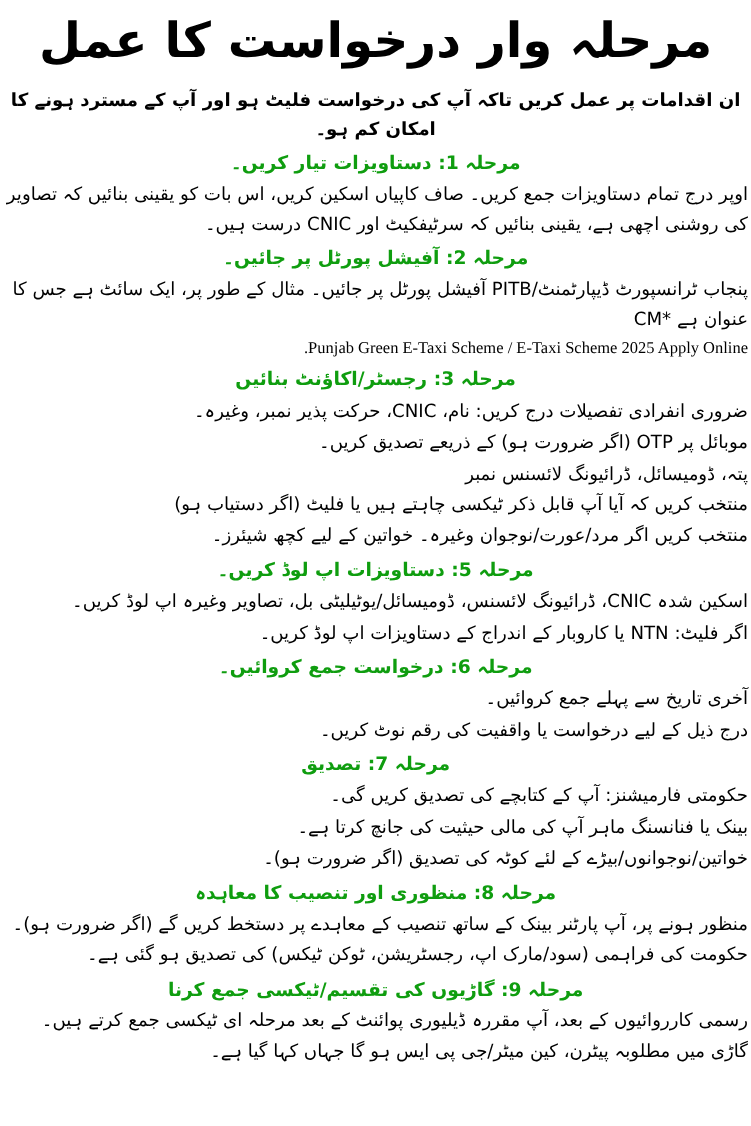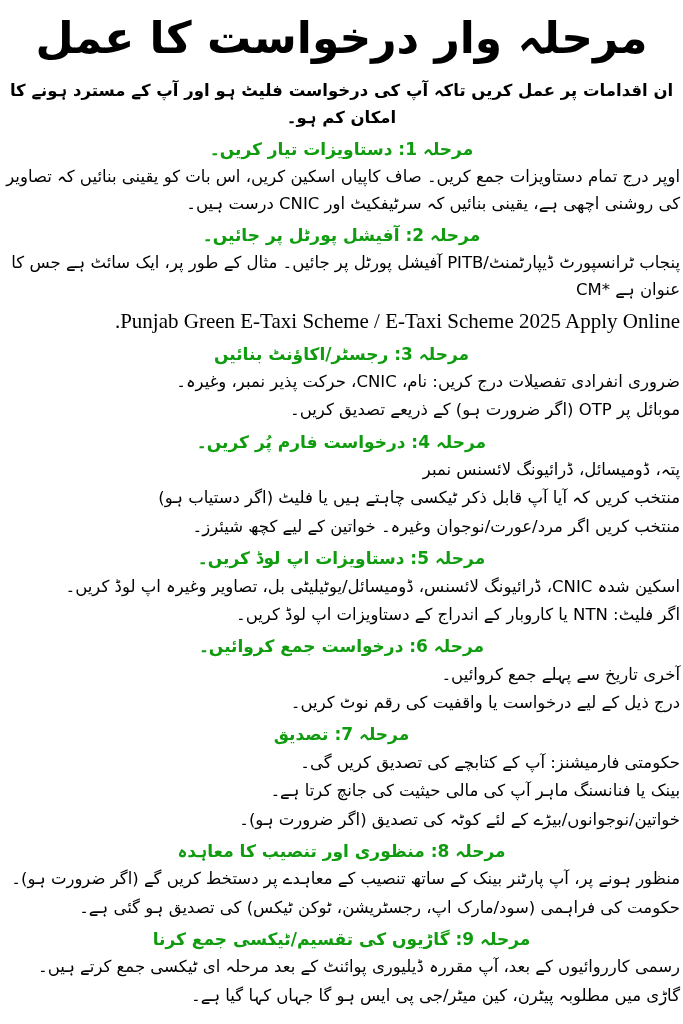--- a/index.html
+++ b/index.html
@@ -42,21 +42,21 @@
     margin:5px 0 2px 0;
   }
   p.step-line{
     font-size:16.5px;
     line-height:1.6;
     margin:2px 0;
     text-align:right;
   }
   p.step-line.latin{
     font-family:"Liberation Serif","DejaVu Serif",serif;
-    font-size:21px;
+    font-size:15px;
     line-height:1.35;
     margin:4px 0;
   }
 </style>
 </head>
 <body>
 
 <main class="doc">
   <h1 class="page-title">مرحلہ وار درخواست کا عمل</h1>
 
@@ -64,21 +64,20 @@
 
   <section id="steps">
       <h2 class="step-heading">مرحلہ 1: دستاویزات تیار کریں۔</h2>
       <p class="step-line">اوپر درج تمام دستاویزات جمع کریں۔ صاف کاپیاں اسکین کریں، اس بات کو یقینی بنائیں کہ تصاویر کی روشنی اچھی ہے، یقینی بنائیں کہ سرٹیفکیٹ اور CNIC درست ہیں۔</p>
       <h2 class="step-heading">مرحلہ 2: آفیشل پورٹل پر جائیں۔</h2>
       <p class="step-line">پنجاب ٹرانسپورٹ ڈیپارٹمنٹ/PITB آفیشل پورٹل پر جائیں۔ مثال کے طور پر، ایک سائٹ ہے جس کا عنوان ہے *CM</p>
       <p class="step-line latin">Punjab Green E-Taxi Scheme / E-Taxi Scheme 2025 Apply Online.</p>
       <h2 class="step-heading">مرحلہ 3: رجسٹر/اکاؤنٹ بنائیں</h2>
       <p class="step-line">ضروری انفرادی تفصیلات درج کریں: نام، CNIC، حرکت پذیر نمبر، وغیرہ۔</p>
       <p class="step-line">موبائل پر OTP (اگر ضرورت ہو) کے ذریعے تصدیق کریں۔</p>
-      <h2 class="step-heading">مرحلہ 4: درخواست فارم پُر کریں۔</h2>
       <p class="step-line">پتہ، ڈومیسائل، ڈرائیونگ لائسنس نمبر</p>
       <p class="step-line">منتخب کریں کہ آیا آپ قابل ذکر ٹیکسی چاہتے ہیں یا فلیٹ (اگر دستیاب ہو)</p>
       <p class="step-line">منتخب کریں اگر مرد/عورت/نوجوان وغیرہ۔ خواتین کے لیے کچھ شیئرز۔</p>
       <h2 class="step-heading">مرحلہ 5: دستاویزات اپ لوڈ کریں۔</h2>
       <p class="step-line">اسکین شدہ CNIC، ڈرائیونگ لائسنس، ڈومیسائل/یوٹیلیٹی بل، تصاویر وغیرہ اپ لوڈ کریں۔</p>
       <p class="step-line">اگر فلیٹ: NTN یا کاروبار کے اندراج کے دستاویزات اپ لوڈ کریں۔</p>
       <h2 class="step-heading">مرحلہ 6: درخواست جمع کروائیں۔</h2>
       <p class="step-line">آخری تاریخ سے پہلے جمع کروائیں۔</p>
       <p class="step-line">درج ذیل کے لیے درخواست یا واقفیت کی رقم نوٹ کریں۔</p>
       <h2 class="step-heading">مرحلہ 7: تصدیق</h2>

